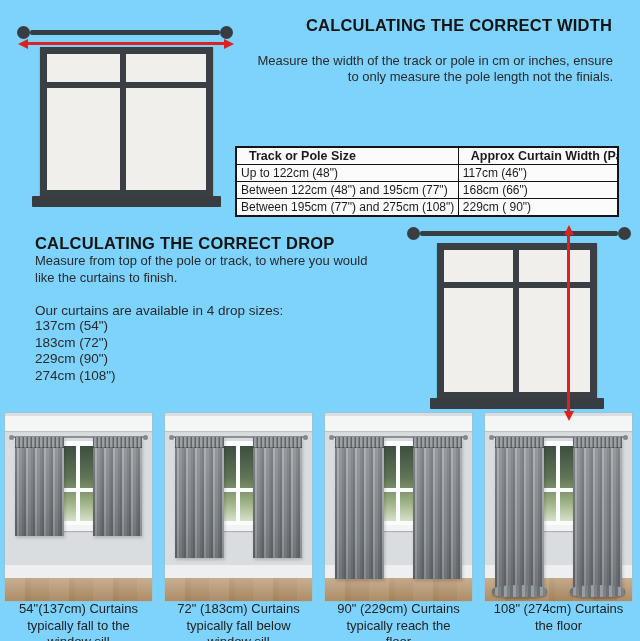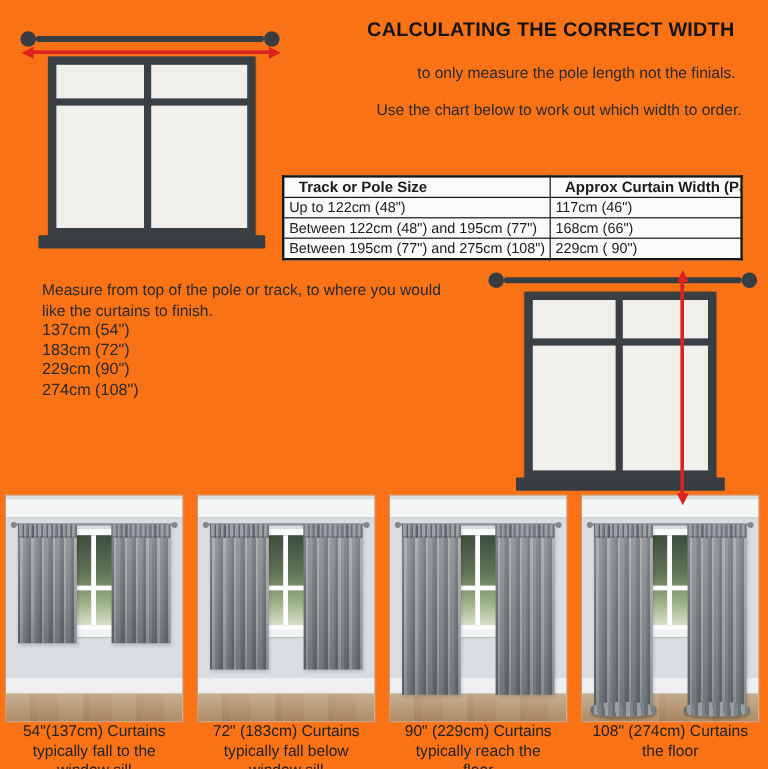--- a/index.html
+++ b/index.html
@@ -1,20 +1,20 @@
 <!DOCTYPE html>
 <html><head>
 <meta charset="utf-8">
 <style>
   * { box-sizing: border-box; margin: 0; padding: 0; }
   html,body { background:#b9b9b9; }
   body { font-family: "Liberation Sans", "DejaVu Sans", sans-serif; color:#1b1b1b; }
   .page {
     position: relative; width: 640px; height: 641px;
-    background: #f97316; overflow: hidden; margin: 0 auto;
+    background: #7dd3fc; overflow: hidden; margin: 0 auto;
   }
 
   
   .width-text { position:absolute; left:235px; top:16px; width:400px; }
   .sec-title { font-size:16.5px; font-weight:bold; letter-spacing:.2px; color:#141414; }
   .width-title { text-align:center; padding-left:48px; }
   .width-intro { margin-top:18px; text-align:right; padding-right:22px; font-size:13px; line-height:15.5px; color:#2a2a2a; }
   .chart-note { margin-top:15px; text-align:right; padding-right:17px; font-size:13px; color:#2a2a2a; }
 
   .drop-text { position:absolute; left:35px; top:234px; width:382px; }
@@ -139,23 +139,23 @@
       <span></span>
       <span></span>
       <span></span>
     </div>
     <div class="isill"></div>
   </div>
 
   <div class="width-text">
     <div class="sec-title width-title">CALCULATING THE CORRECT WIDTH</div>
     <div class="width-intro">
+      <div>Measure the width of the track or pole in cm or inches, ensure</div>
       <div>to only measure the pole length not the finials.</div>
     </div>
-    <div class="chart-note">Use the chart below to work out which width to order.</div>
   </div>
 
   <table class="size-table">
     <tbody>
         <tr>
       <th class="c1">Track or Pole Size</th>
       <th>Approx Curtain Width (Pair)</th>
     </tr>
     <tr>
       <td>Up to 122cm (48")</td>
@@ -166,24 +166,26 @@
       <td>168cm (66")</td>
     </tr>
     <tr>
       <td>Between 195cm (77") and 275cm (108")</td>
       <td>229cm ( 90")</td>
     </tr>
   </tbody>
     </table>
 
   <div class="drop-text">
+    <div class="sec-title">CALCULATING THE CORRECT DROP</div>
     <div class="drop-intro">
       <div>Measure from top of the pole or track, to where you would</div>
       <div>like the curtains to finish.</div>
     </div>
+    <div class="sizes-intro">Our curtains are available in 4 drop sizes:</div>
     <div class="size-item">137cm (54")</div>
     <div class="size-item">183cm (72")</div>
     <div class="size-item">229cm (90")</div>
     <div class="size-item">274cm (108")</div>
   </div>
 
   <div class="illus illus-drop">
     <div class="ipole"></div>
     <div class="iwin">
       <span></span>

